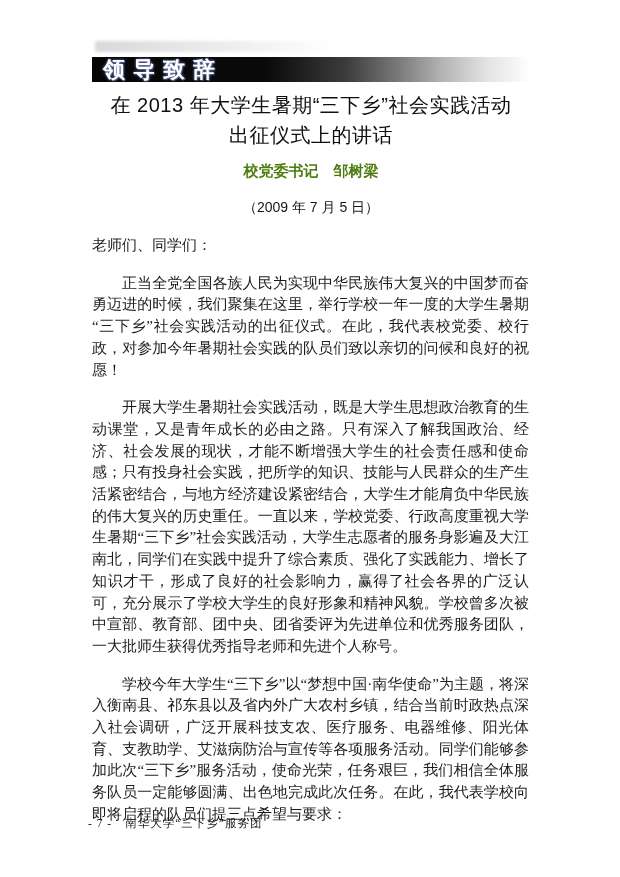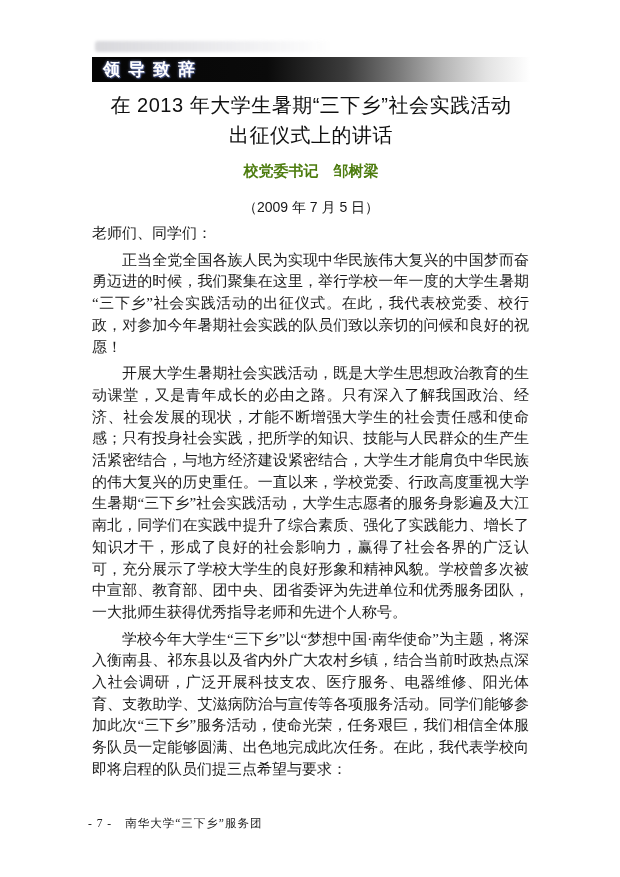--- a/index.html
+++ b/index.html
@@ -36,21 +36,21 @@
     background: linear-gradient(90deg,
       #050505 0%, #0a0a0a 40%, #3c3c3c 58%, #7a7a7a 70%,
       #b4b4b4 80%, #e2e2e2 90%, #ffffff 100%);
     display: flex;
     align-items: center;
   }
   .banner-text {
     padding-left: 11px;
     font-family: "Liberation Sans", "DejaVu Sans", sans-serif;
     font-weight: bold;
-    font-size: 17px;
+    font-size: 22px;
     letter-spacing: 8px;
     color: #ffffff;
     text-shadow: 0 0 3px #8a9bd8, 1px 1px 0 #2e3a66;
     white-space: nowrap;
   }
   .doc-title {
     position: absolute;
     left: 92px;
     top: 90px;
     width: 438px;
@@ -89,21 +89,21 @@
     position: absolute;
     left: 92px;
     top: 219px;
     width: 437px;
     font-size: 15px;
     line-height: 21.7px;
     text-align: justify;
     text-justify: inter-ideograph;
   }
   .doc-body p {
-    margin: 4px 0 5px 0;
+    margin: 16px 0 5px 0;
   }
   .doc-body p.indent {
     text-indent: 2em;
   }
   .doc-body b {
     font-weight: bold;
     color: #101010;
   }
   .page-footer {
     position: absolute;

